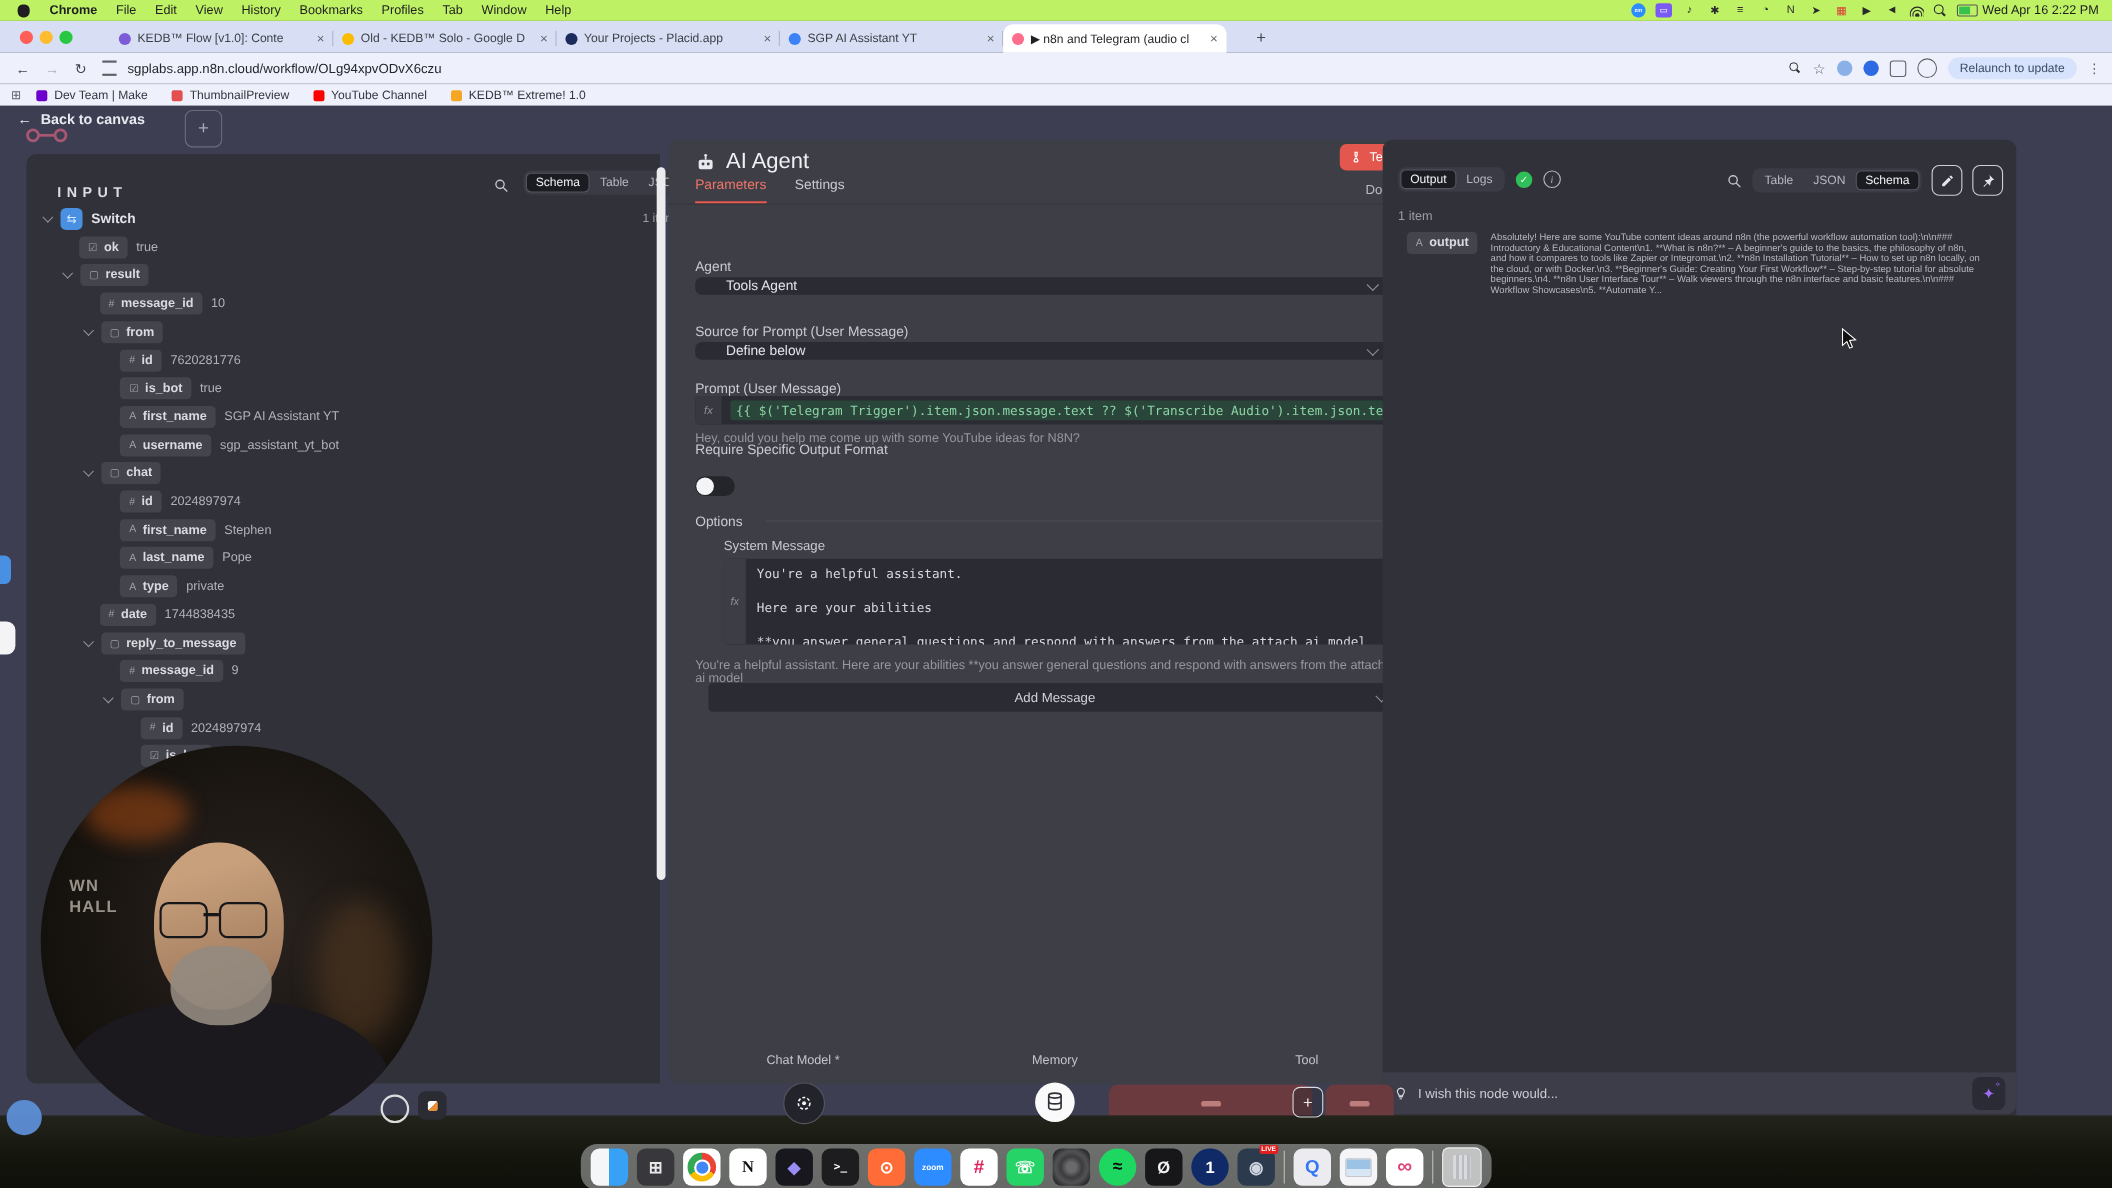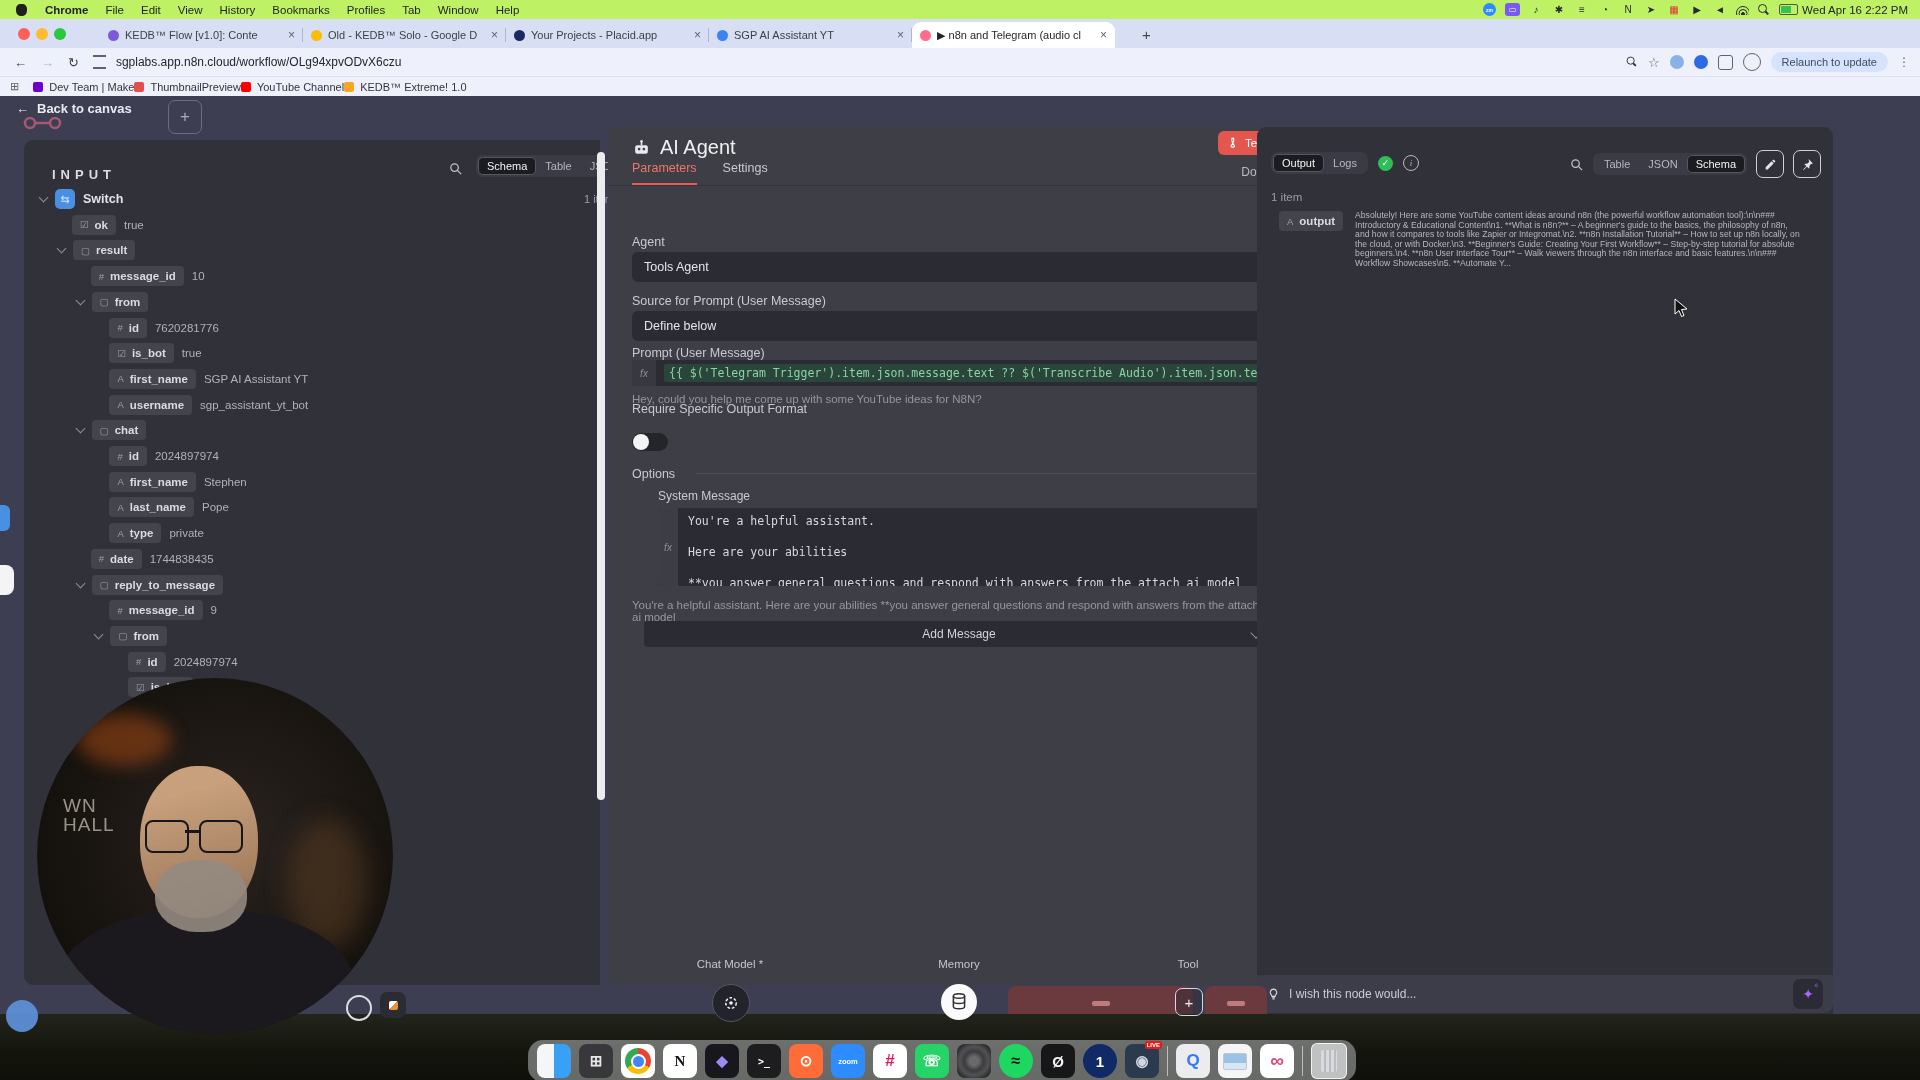--- a/index.html
+++ b/index.html
@@ -53,21 +53,21 @@
   .exticon.b2{background:#2d6ae3}
   .extbox{width:13px;height:13px;border:1.5px solid #5f6368;border-radius:3px}
   .avatar{width:16px;height:16px;border-radius:50%;border:1.5px solid #5f6368}
   #relaunch{background:#d7e3fc;color:#3c4c66;font-size:11px;border-radius:13px;padding:4px 11px}
   .kebab{color:#5f6368;font-size:12px}
   .star{color:#5f6368;font-size:13px}
   
   #bmbar{left:0;top:76px;width:1920px;height:19px;background:#eef1fb;display:flex;align-items:center;
     border-top:1px solid #dde1ee;z-index:48}
   .bmgrid{color:#5f6368;font-size:11px;margin:0 14px 0 10px}
-  #bookmarks{display:flex;align-items:flex-start;font-size:11px;color:#33363c}
+  #bookmarks{display:flex;gap:22px;align-items:flex-start;font-size:11px;color:#33363c}
   .bm{display:flex;gap:6px;align-items:center}
   .bmic{width:10px;height:10px;border-radius:2px;flex:none}
   
   #canvas{left:0;top:95px;width:1920px;height:985px;background:#3d3e52;z-index:1}
   #backrow{left:16px;top:101px;display:flex;align-items:center;gap:8px;color:#e9e9f0;font-size:13px;font-weight:600;z-index:3}
   #plusbtn{left:168px;top:100px;width:32px;height:32px;border:1px solid #6b6c80;border-radius:7px;color:#a9aabb;
     font-size:17px;display:flex;align-items:center;justify-content:center;z-index:3}
   .n8nlogo{opacity:.55}
   
   .panel{background:#313239;border-radius:9px;z-index:2}
@@ -97,22 +97,22 @@
     font-size:11.5px;display:flex;align-items:center;gap:6px;padding:0 10px}
   #nodetabs{position:absolute;left:24px;top:34px;display:flex;gap:26px;font-size:12.5px}
   .ntab{color:#c8c9d0;padding-bottom:8px}
   .ntab.active{color:#f0756a;border-bottom:2px solid #ea5a50}
   #docs{position:absolute;right:22px;top:38px;color:#b9bac2;font-size:12px}
   #tabline{position:absolute;left:0;top:58px;width:696px;height:1px;background:#34353c}
   #tip{position:absolute;left:24px;top:69px;width:634px;height:24px;background:#a88a60;border-left:5px solid #e9d2a4;
     border-radius:4px;display:flex;align-items:center;font-size:11.5px;color:#fff;padding:0 0 0 9px}
   #tip a{color:#f2695c;text-decoration:none;margin:0 3px}
   .flabel{position:absolute;left:24px;font-size:12.5px;color:#c9cad1}
-  .fselect{position:absolute;left:24px;width:648px;height:30px;background:#2b2c33;border-radius:6px;
-    display:flex;align-items:center;font-size:12.5px;color:#e4e5ea;padding:0 12px;box-sizing:border-box;justify-content:space-between}
+  .fselect{position:absolute;left:24px;width:648px;height:16px;background:#2b2c33;border-radius:6px;
+    display:flex;align-items:center;font-size:12.5px;color:#e4e5ea;padding:0 28px;box-sizing:border-box;justify-content:space-between}
   .selchev{width:7px;height:7px;border-right:1.6px solid #8e8f99;border-bottom:1.6px solid #8e8f99;transform:rotate(45deg);margin-top:-3px}
   #exprfield{position:absolute;left:24px;top:233px;width:648px;height:26px;background:#2b2c33;border-radius:4px;
     display:flex;align-items:stretch;overflow:hidden}
   .fxgut{width:24px;background:#383940;color:#8e8f99;font-style:italic;font-size:10px;display:flex;
     align-items:center;justify-content:center;flex:none}
   #exprtext{font-size:11.5px;color:#8bd3a4;background:#2a463a;align-self:center;margin-left:8px;
     padding:2px 5px;border-radius:2px;white-space:nowrap}
   .expand{position:absolute;width:14px;height:14px;border:1px solid #6a6b75;border-radius:3px;color:#a9aab4;
     font-size:9px;display:flex;align-items:center;justify-content:center}
   .hint{position:absolute;left:24px;font-size:11.5px;color:#95969e}
@@ -154,21 +154,21 @@
   #sparkbtn{width:30px;height:30px;background:#2a2b34;border-radius:7px;color:#a06bf5;font-size:14px;
     display:flex;align-items:center;justify-content:center;position:relative}
   #sparkbtn i{position:absolute;font-size:7px;right:4px;top:3px;font-style:normal}
   
   #webcam{left:37px;top:678px;width:356px;height:356px;border-radius:50%;overflow:hidden;z-index:5;
     background:radial-gradient(circle at 55% 45%,#2a2320 0%,#17130f 60%,#0d0b08 100%)}
   .blob1{position:absolute;left:40px;top:36px;width:95px;height:52px;border-radius:50%;background:#c25616;
     filter:blur(9px);opacity:.45}
   .blob2{position:absolute;left:250px;top:140px;width:80px;height:130px;border-radius:50%;background:#6e4a28;
     filter:blur(12px);opacity:.4}
-  .sign{position:absolute;left:26px;top:118px;color:#cfc8bd;opacity:.7;font-weight:normal;font-size:19px;line-height:19px;letter-spacing:1px}
+  .sign{position:absolute;left:26px;top:118px;color:#cfc8bd;opacity:.7;font-weight:bold;font-size:15px;line-height:19px;letter-spacing:1px}
   .shoulders{position:absolute;left:18px;top:232px;width:300px;height:170px;border-radius:45% 45% 0 0;background:#1b191d}
   .head{position:absolute;left:103px;top:88px;width:118px;height:152px;border-radius:48%;
     background:linear-gradient(165deg,#c8a07c 20%,#a57f61 75%,#7c5e49 100%)}
   .beard{position:absolute;left:118px;top:182px;width:92px;height:72px;border-radius:46%;background:#938a7f;opacity:.9}
   .lens{position:absolute;width:40px;height:29px;border:2.5px solid #17171a;border-radius:8px;top:142px}
   .bridge{position:absolute;left:148px;top:152px;width:14px;height:2.5px;background:#17171a}
   #avatarsm{left:6px;top:1000px;width:32px;height:32px;border-radius:50%;background:#5d8fd6;z-index:5;opacity:.95}
   .canvasbtn1{left:346px;top:995px;width:22px;height:22px;border:2px solid #dcdcdf;border-radius:50%;z-index:5}
   .canvasbtn2{left:380px;top:992px;width:26px;height:26px;background:#2b2c33;border-radius:7px;z-index:5;
     display:flex;align-items:center;justify-content:center}

